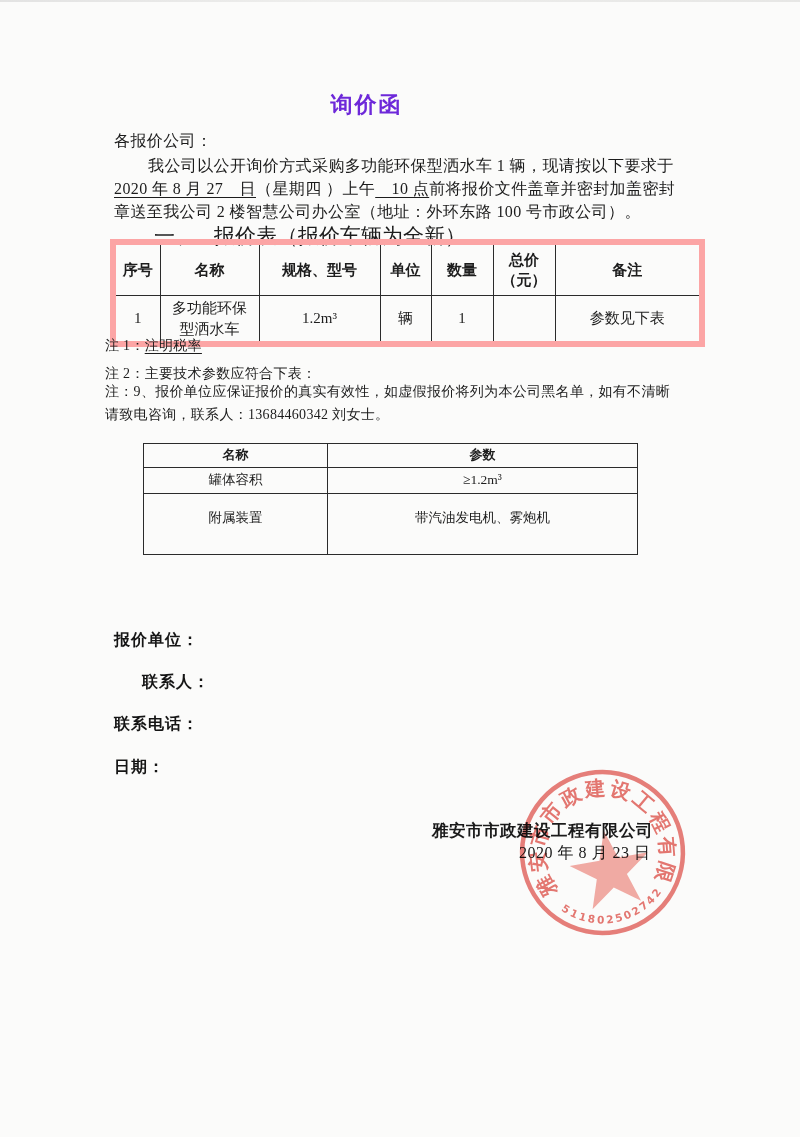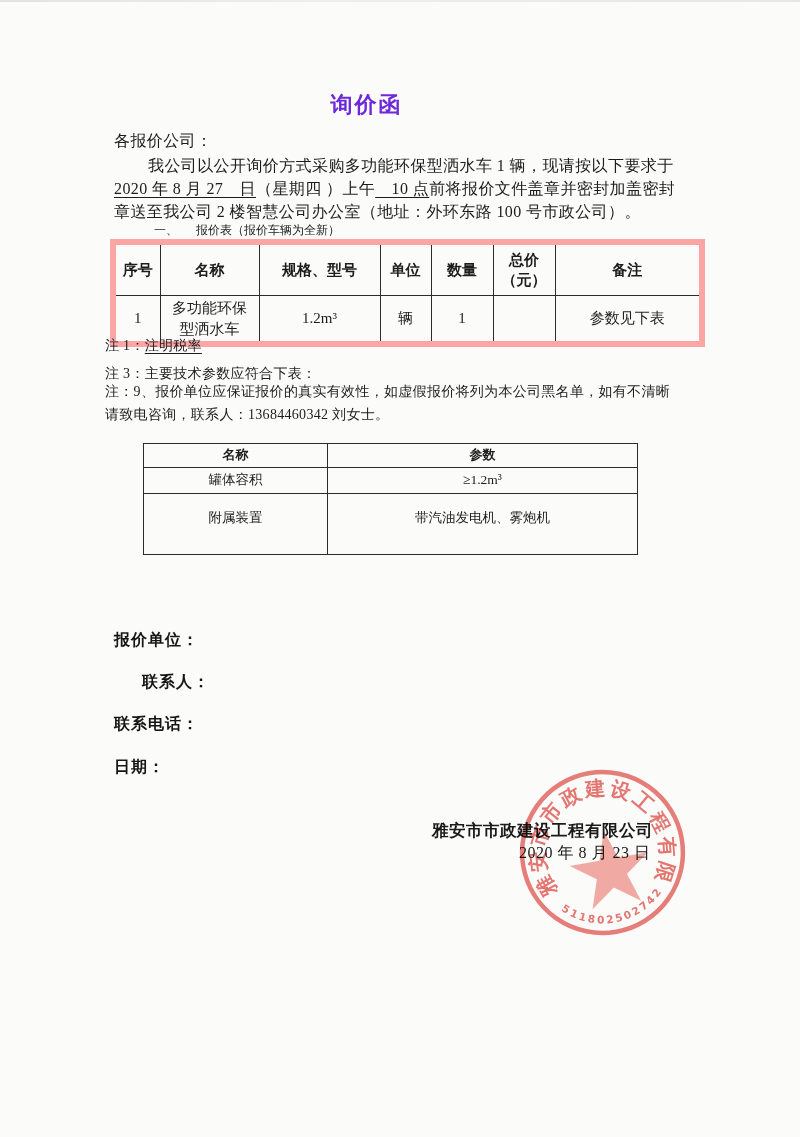--- a/index.html
+++ b/index.html
@@ -23,21 +23,21 @@
   .body-text{font-size:16px;letter-spacing:.4px;color:#1c1c1c;}
   .salutation{left:114px;top:131px;}
   .p1{left:148px;top:156px;}
   .p2{left:114px;top:179px;}
   .p3{left:114px;top:202px;}
   .u{
     text-decoration:underline;
     text-underline-offset:3px;
     text-decoration-thickness:1px;
   }
-  .section-line{left:154px;top:223px;font-size:12px;color:#1c1c1c;}
+  .section-line{left:154px;top:223px;font-size:21px;color:#1c1c1c;}
   .section-gap{display:inline-block;width:18px;}
 
   table{border-collapse:collapse;table-layout:fixed;background:transparent;}
   td,th{border:1px solid #2b2b2b;text-align:center;vertical-align:middle;
         padding:0 2px;overflow:hidden;}
   .pre{white-space:pre-line;}
 
   .table1{left:110px;top:239px;width:589px;font-size:15px;}
   .table1{border:6px solid #fca5a5;}
   .table1 th{font-weight:bold;font-size:15px;height:50px;line-height:1.35;}
@@ -121,21 +121,21 @@
     <td class="pre">1</td>
     <td class="pre"></td>
     <td class="pre">参数见下表</td>
   </tr>
 </tbody>
   </table>
 
 <div class="abs note note1">
   <span>注 1：</span><span class="u">注明税率</span>
 </div>
-<div class="abs note note2">注 3：主要技术参数应符合下表：</div>
+<div class="abs note note2">注 2：主要技术参数应符合下表：</div>
 <div class="abs note note3a">注：9、报价单位应保证报价的真实有效性，如虚假报价将列为本公司黑名单，如有不清晰</div>
 <div class="abs note note3b">请致电咨询，联系人：13684460342 刘女士。</div>
 
 <table class="abs table2">
   <colgroup>
       <col style="width:184px">
       <col style="width:310px">
     </colgroup>
   <tbody>
       <tr>

